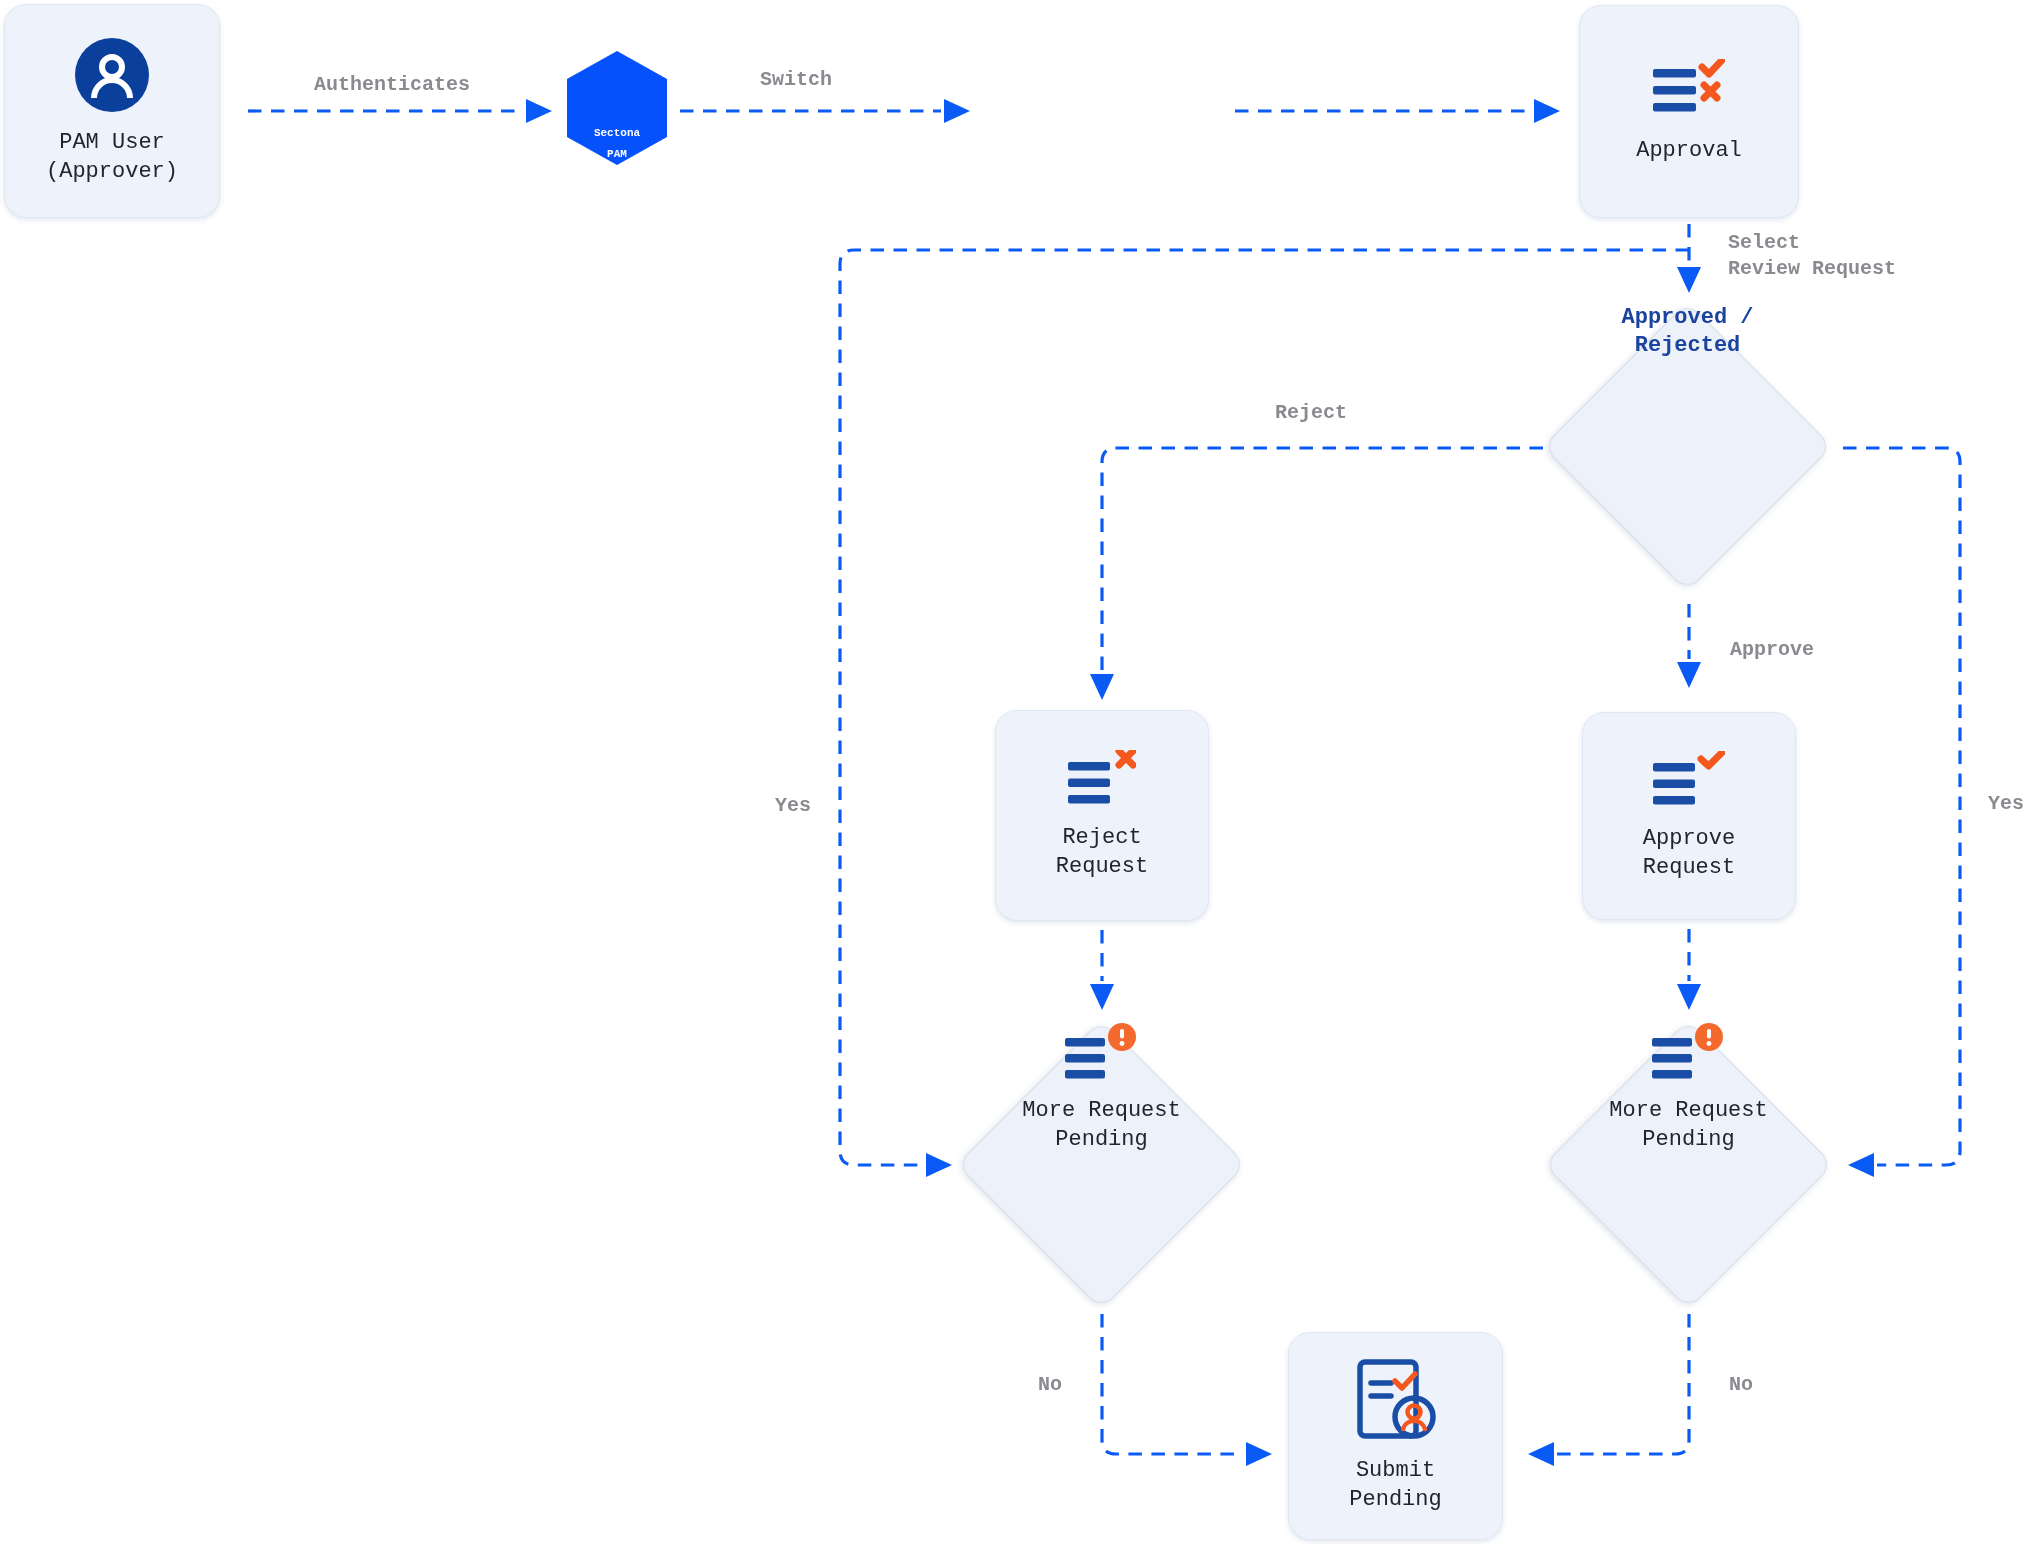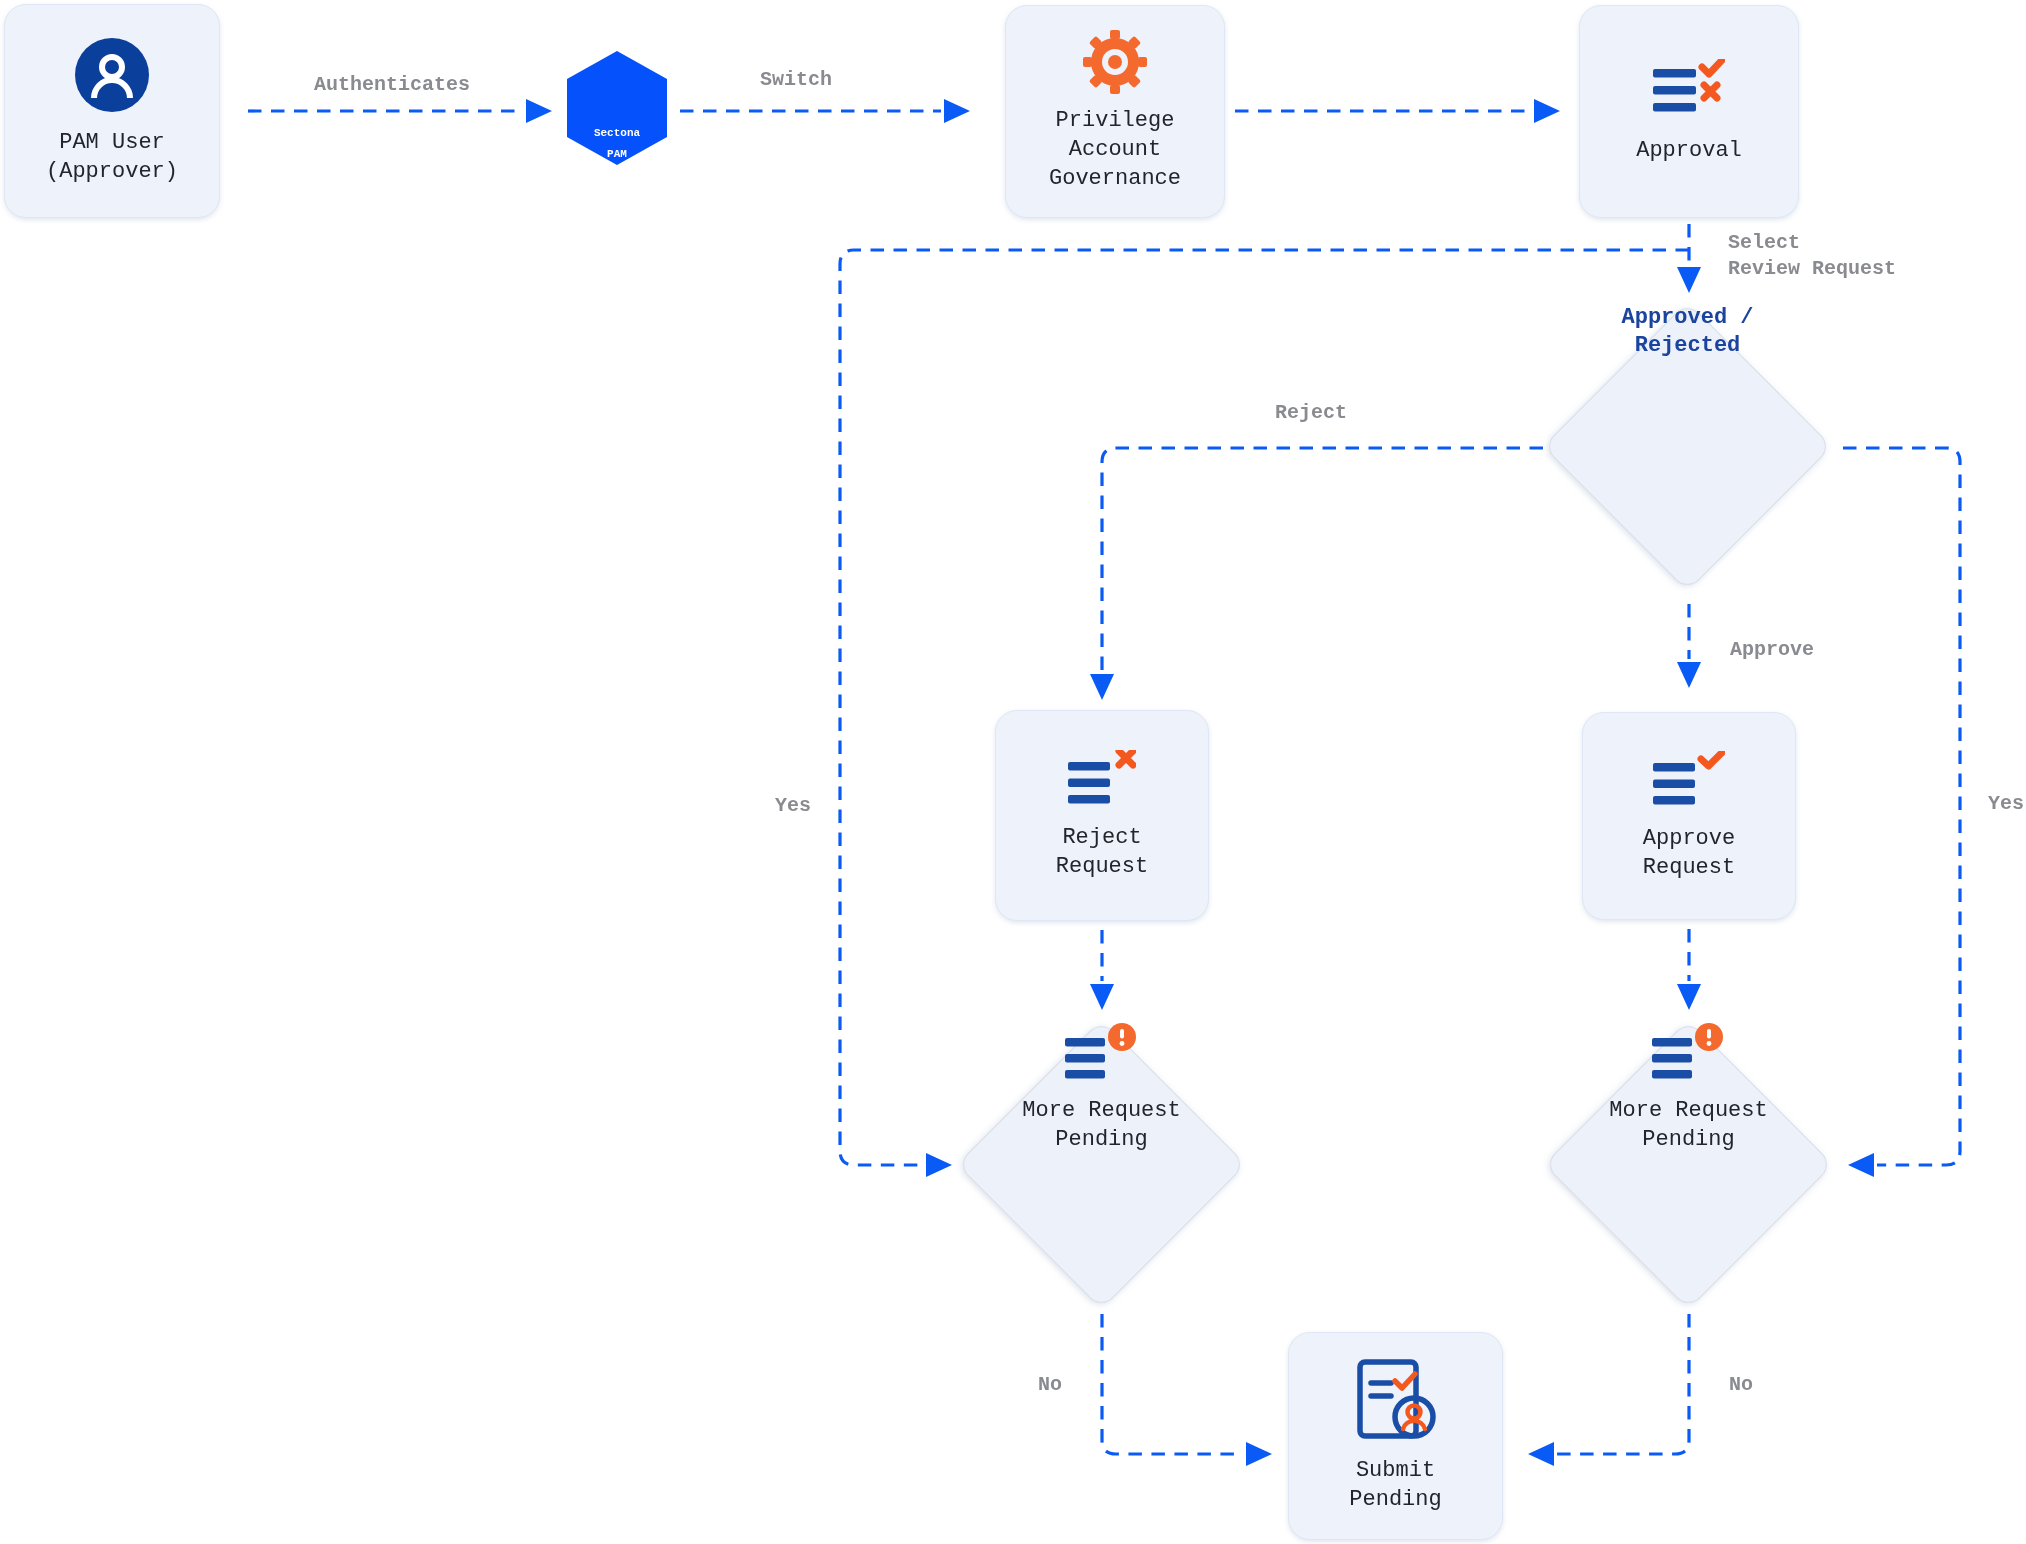--- a/index.html
+++ b/index.html
@@ -105,41 +105,20 @@
   <div class="hex-wrap" style="left:567px;top:51px;width:100px;height:114px">
     <svg width="100" height="114" viewBox="0 0 100 114">
       <polygon points="50,0 100,28 100,86 50,114 0,86 0,28" fill="var(--hexagon-blue)"></polygon>
     </svg>
     <div class="hex-text">
       <div>Sectona</div>
       <div>PAM</div>
     </div>
   </div>
 
-  <div class="node box" style="left:1005px;top:5px;width:220px;height:213px;gap:12px">
-    <svg width="64" height="64" viewBox="0 0 64 64">
-      <g fill="var(--badge-orange)">
-        <rect x="27" y="0" width="10" height="9" rx="2"></rect>
-        <rect x="27" y="55" width="10" height="9" rx="2"></rect>
-        <rect x="0" y="27" width="9" height="10" rx="2"></rect>
-        <rect x="55" y="27" width="9" height="10" rx="2"></rect>
-        <rect x="27" y="0" width="10" height="9" rx="2" transform="rotate(45 32 32)"></rect>
-        <rect x="27" y="55" width="10" height="9" rx="2" transform="rotate(45 32 32)"></rect>
-        <rect x="0" y="27" width="9" height="10" rx="2" transform="rotate(45 32 32)"></rect>
-        <rect x="55" y="27" width="9" height="10" rx="2" transform="rotate(45 32 32)"></rect>
-      </g>
-      <circle cx="32" cy="32" r="18.5" fill="none" stroke="var(--badge-orange)" stroke-width="11"></circle>
-      <circle cx="32" cy="32" r="7" fill="var(--badge-orange)"></circle>
-    </svg>
-    <div class="node-label">
-      <div>Privilege</div>
-      <div>Account</div>
-      <div>Governance</div>
-    </div>
-  </div>
 
   <div class="node box" style="left:1579px;top:5px;width:220px;height:213px">
     <svg width="72" height="62" viewBox="0 0 72 62">
       <rect class="bar" x="0" y="10" width="43" height="8.5" rx="2"></rect>
       <rect class="bar" x="0" y="27" width="43" height="8.5" rx="2"></rect>
       <rect class="bar" x="0" y="44" width="43" height="8.5" rx="2"></rect>
       <path class="orange-stroke" d="M49 8 l7 7 l14 -15" stroke-width="7"></path>
       <path class="orange-stroke" d="M51 26 L64 39 M64 26 L51 39" stroke-width="7"></path>
     </svg>
     <div class="node-label">

